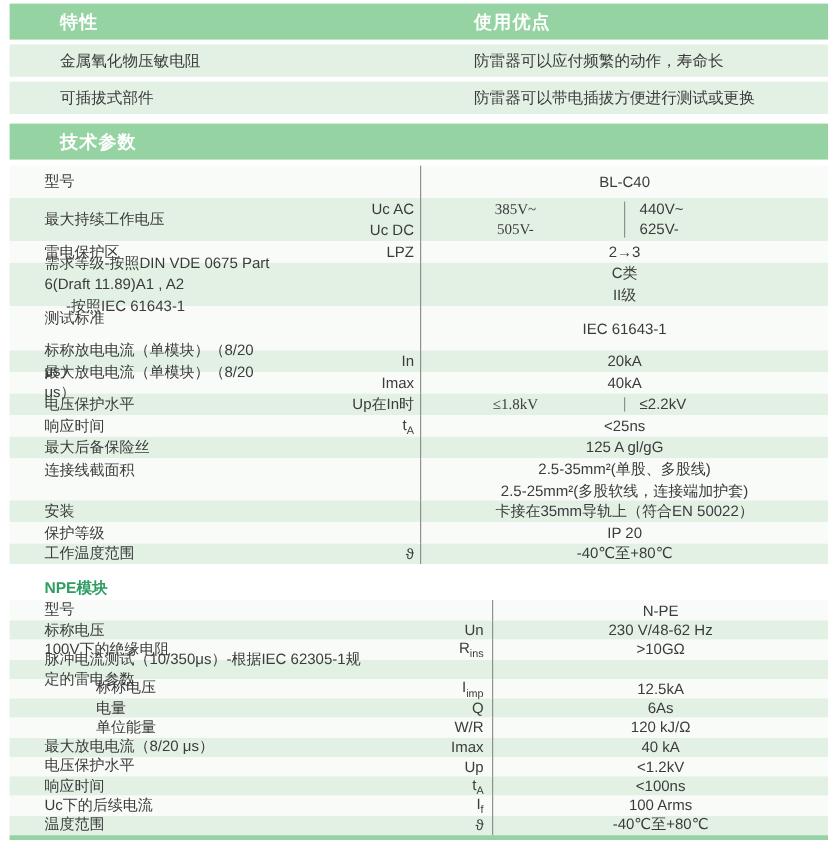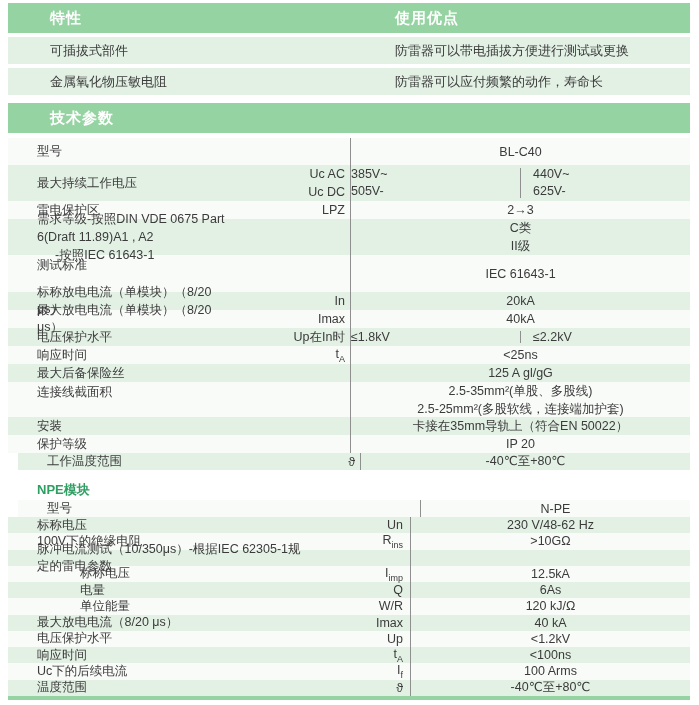--- a/index.html
+++ b/index.html
@@ -33,54 +33,54 @@
   .t1 .lab{width:232px;padding-left:29px;}
   .t1 .unit{width:110px;text-align:right;padding-right:5px;}
   .t2 .lab{width:300px;padding-left:29px;}
   .t2 .unit{width:102px;text-align:right;padding-right:7px;}
   .lab.indent{padding-left:72px;}
   .lab .lab2{padding-left:18px;}
   .lab.va-top{justify-content:flex-start;padding-top:2px;}
   .val{flex:1;text-align:center;border-left:1px solid var(--divider_gray);}
   sub{font-size:9px;}
   .h27{height:27px;} .h36{height:36px;} .h18{height:18px;} .h37{height:37px;}
-  .h35{height:35px;} .h17{height:17px;margin-left:10px;}
+  .h35{height:35px;} .h17{height:17px;}
   .t2 .row{height:16.25px;}
   .t2 .row.h17{height:17px;}
   .line2 div{line-height:18px;}
 
   
   .dual{flex-direction:row;align-items:center;padding:0;}
-  .dual .dl{flex:1;text-align:left;padding-right:12px;}
+  .dual .dl{flex:1;text-align:center;padding-right:12px;font-family:Liberation Serif, serif;}
   .dual .dm{width:1px;align-self:stretch;margin:3px 0;background:var(--divider_gray);}
   .dual .dr{flex:1;text-align:left;padding-left:12px;}
   .dual .dl div,.dual .dr div{line-height:17px;}
 
   .npe-title{margin-top:12px;height:16px;line-height:16px;padding-left:29px;
              color:var(--npe_title_green);font-weight:bold;font-size:13px;}
   .bottom-bar{height:4px;background:var(--bar_green);}
 </style>
 </head>
 <body>
 
 <div class="page">
   <div class="inner">
 
     <div class="bar">
       <div class="bc1">特性</div>
       <div class="bc2">使用优点</div>
     </div>
 
     <div class="feat-row">
+      <div class="fc1">金属氧化物压敏电阻</div>
+      <div class="fc2">防雷器可以应付频繁的动作，寿命长</div>
+    </div>
+    <div class="feat-row">
       <div class="fc1">可插拔式部件</div>
       <div class="fc2">防雷器可以带电插拔方便进行测试或更换</div>
-    </div>
-    <div class="feat-row">
-      <div class="fc1">金属氧化物压敏电阻</div>
-      <div class="fc2">防雷器可以应付频繁的动作，寿命长</div>
     </div>
 
     <div class="bar bar2">
       <div class="bc1">技术参数</div>
     </div>
 
     <div class="tbl t1">
 
       <div class="row h27 w">
         <div class="lab">型号</div>

